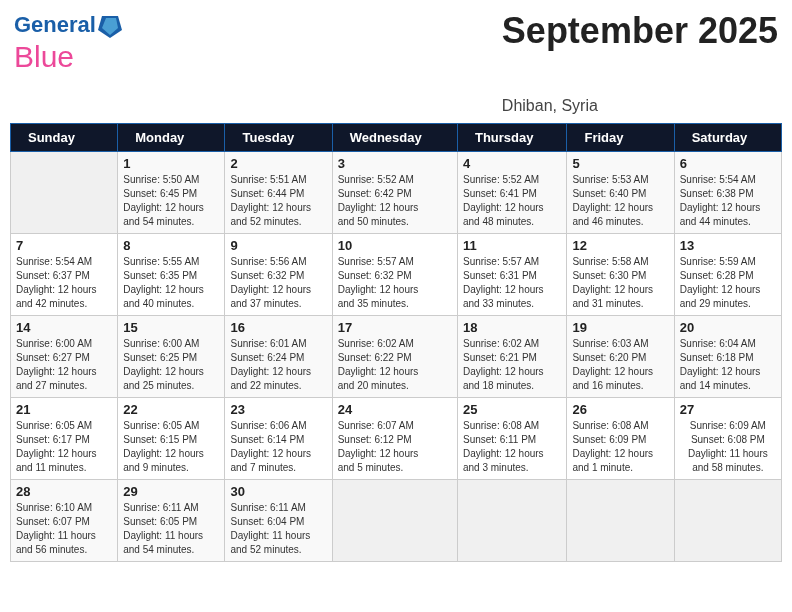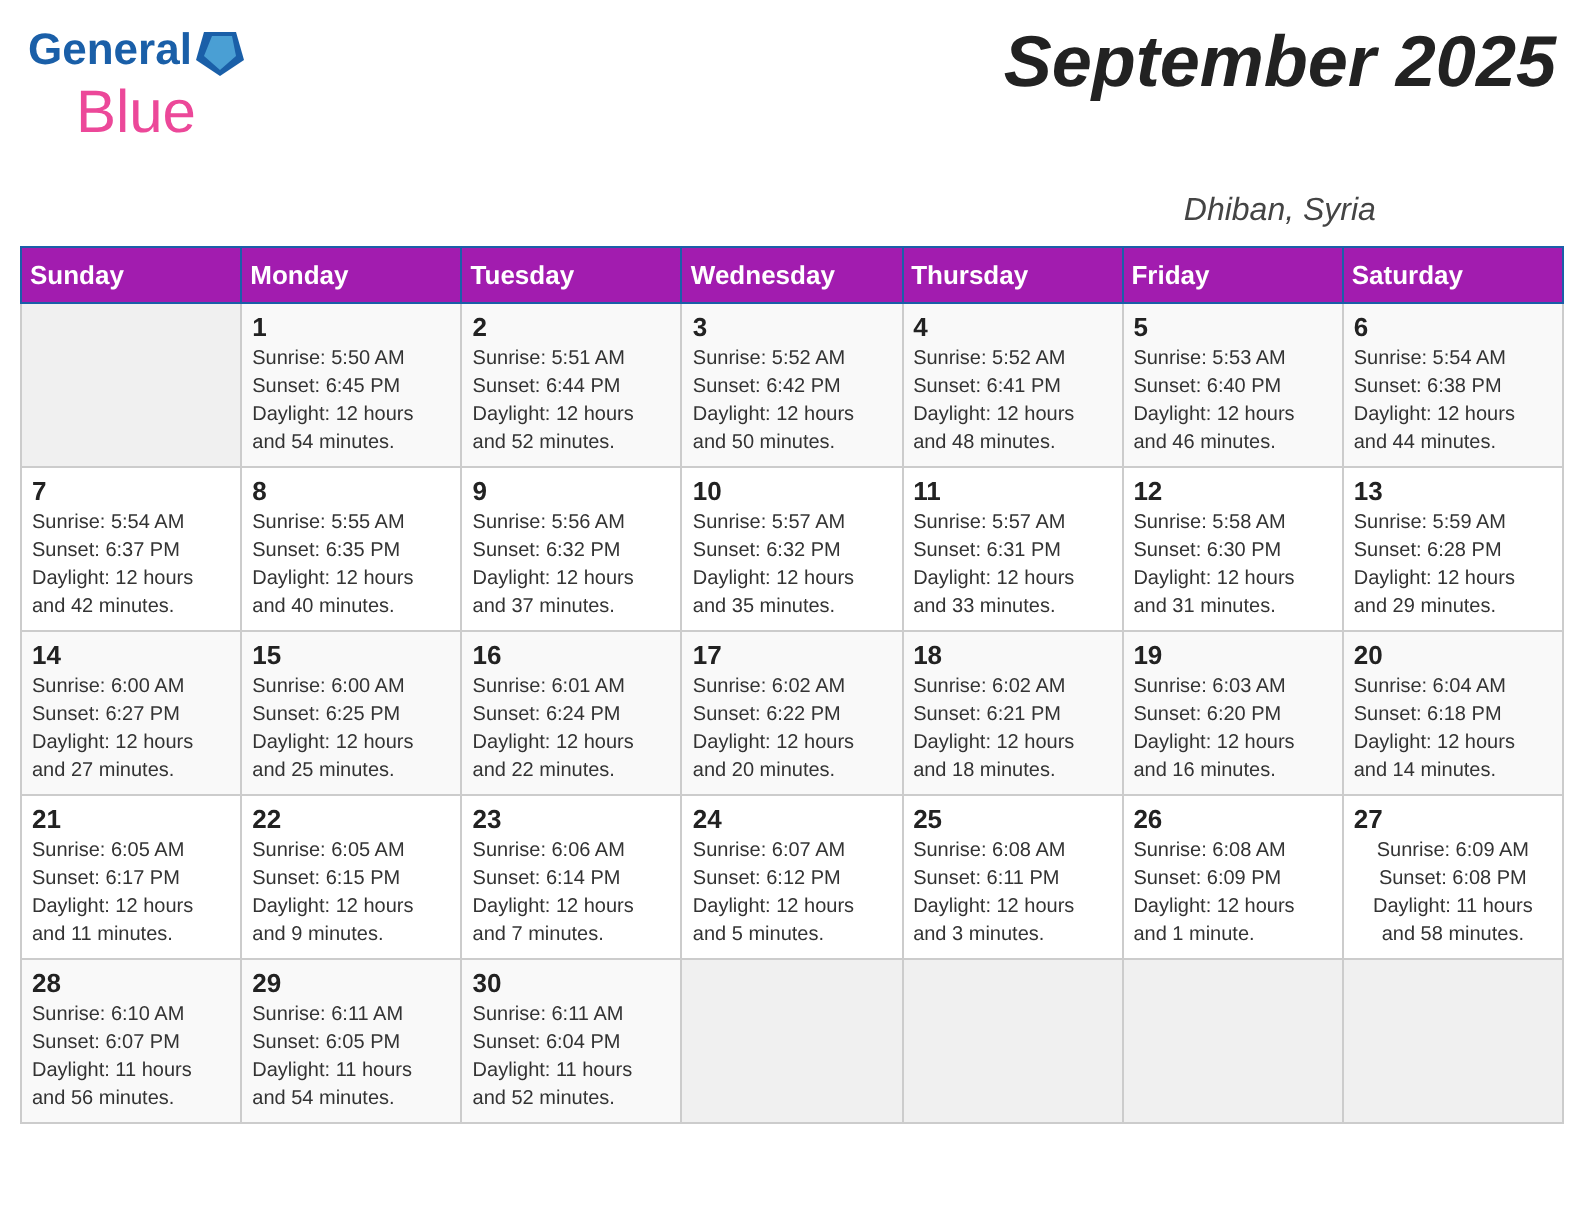--- a/index.html
+++ b/index.html
@@ -19,48 +19,46 @@
     }
     .logo {
       display: flex;
       align-items: center;
     }
     .logo-text {
       font-size: 22px;
       font-weight: bold;
       color: #333;
       line-height: 1.1;
-      text-align: center;
     }
     .logo-text span {
       color: #1a5fa8;
     }
     .title-area {
-      text-align: center;
-      font-style: italic;
+      text-align: left;
     }
     .month-title {
       font-size: 36px;
       font-weight: bold;
       color: #222;
     }
     .subtitle {
       font-size: 16px;
       color: #444;
       margin-top: 45px;
     }
     table {
       width: 100%;
       border-collapse: collapse;
       font-size: 11px;
     }
     thead th {
-      background-color: #a21caf;
+      background-color: #0f172a;
       color: #fff;
-      padding: 6px 4px;
+      padding: 6px 17px;
       text-align: left;
       font-size: 13px;
       font-weight: bold;
       border: 1px solid #1a5fa8;
     }
     tbody td {
       border: 1px solid #ccc;
       padding: 4px 5px;
       vertical-align: top;
       height: 80px;

